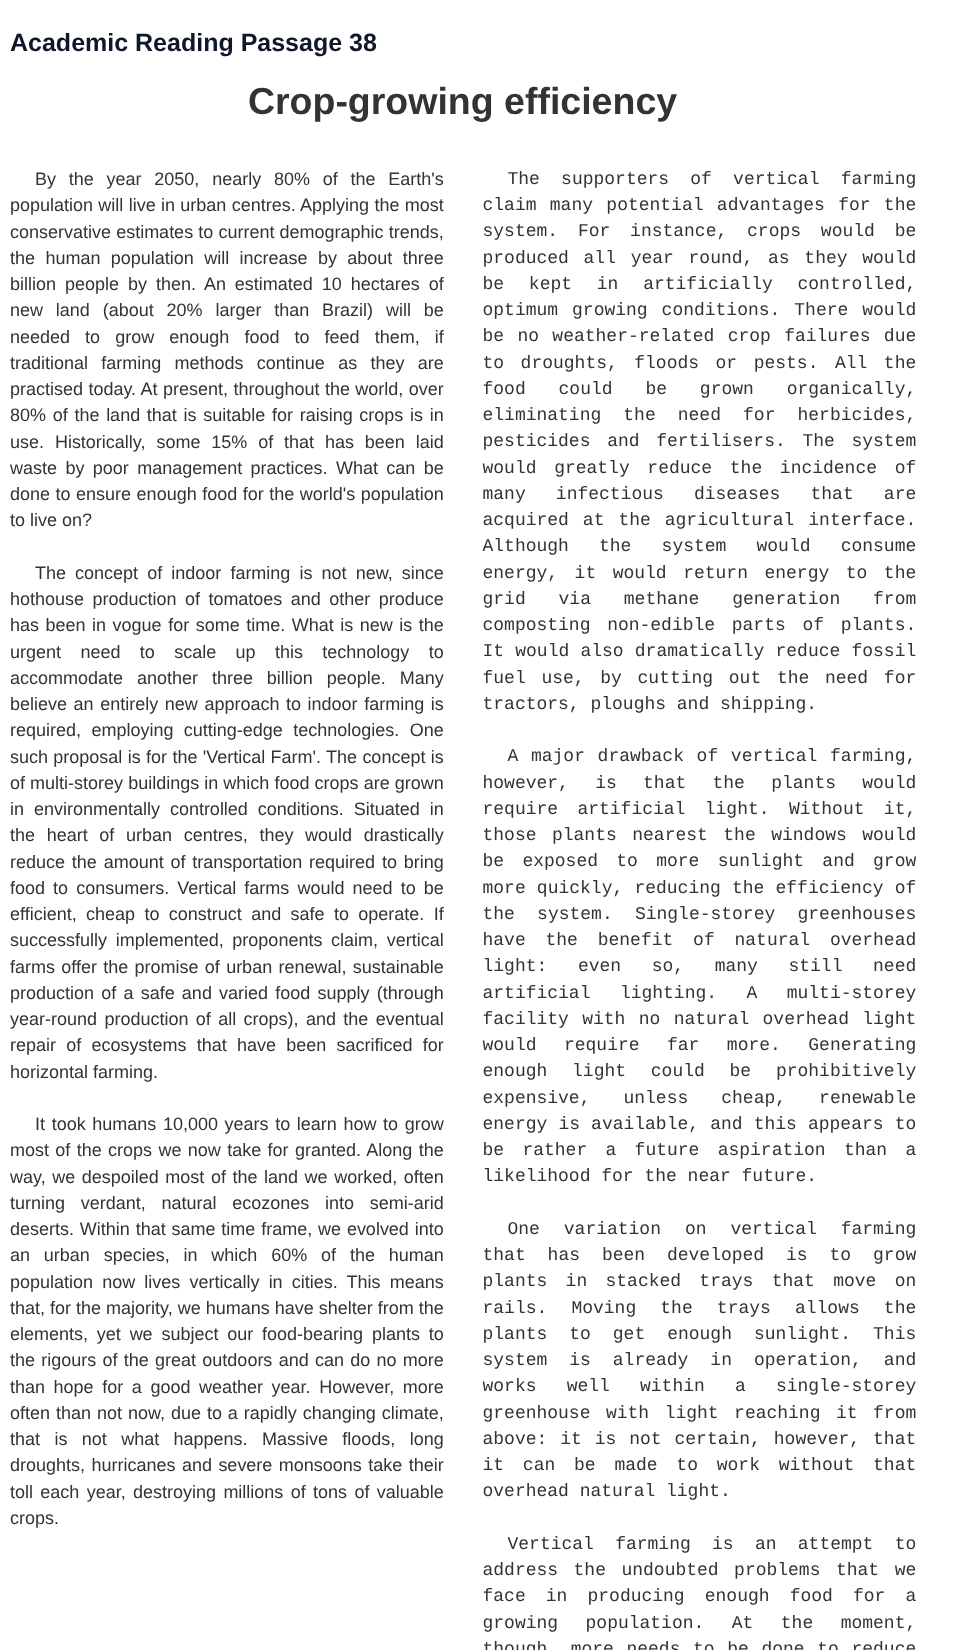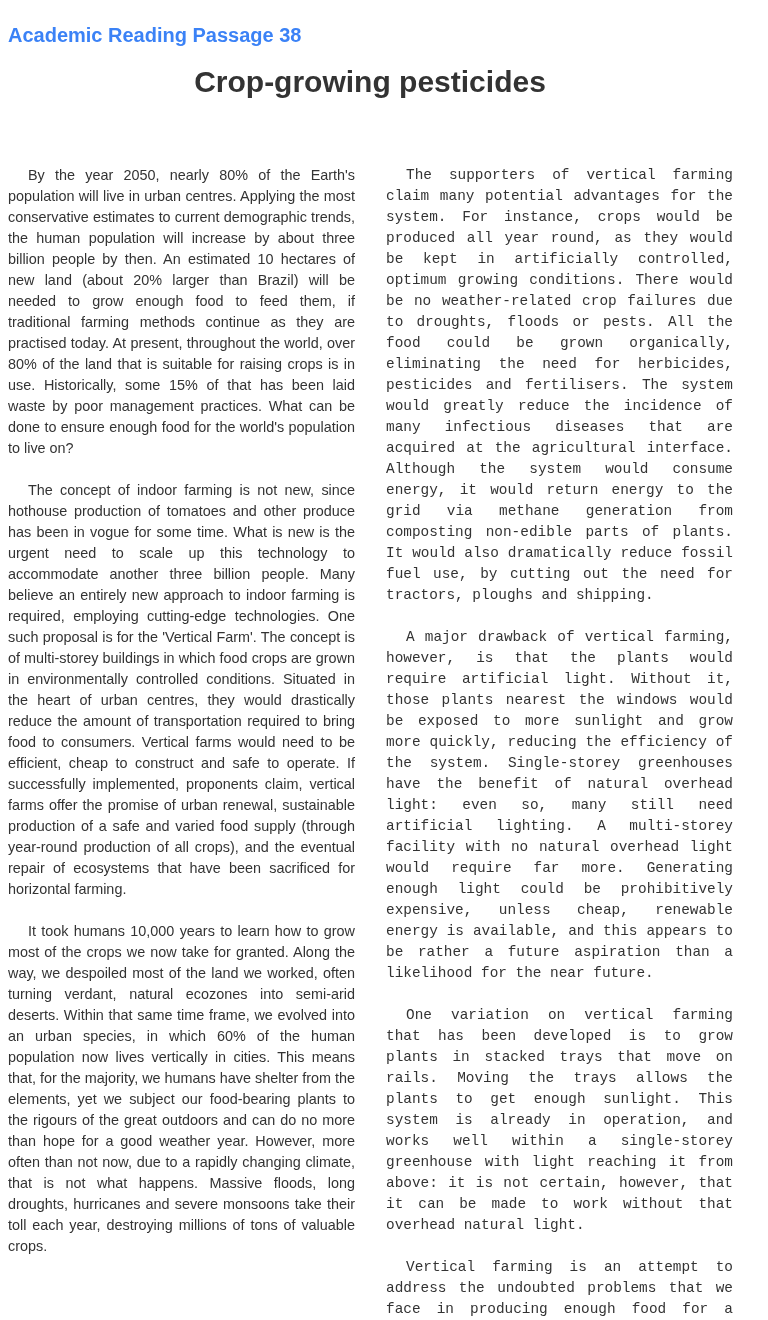--- a/index.html
+++ b/index.html
@@ -15,58 +15,57 @@
     font-family: "Liberation Sans", sans-serif;
     color: #333333;
   }
   .kicker {
     position: absolute;
     left: 8px;
     top: 21px;
     margin: 0;
     font-size: 20px;
     font-weight: bold;
-    color: #3b82f6;
+    color: #0f172a;
     line-height: 28px;
     letter-spacing: 0px;
   }
   .title {
     position: absolute;
     left: 0;
     top: 62px;
     width: 740px;
     margin: 0;
     text-align: center;
     font-size: 30px;
     font-weight: bold;
     color: #333333;
     line-height: 40px;
   }
   .col {
     position: absolute;
     top: 134px;
     width: 347px;
-    margin-top: 31px;
   }
   .col.left { left: 8px; }
   .col.right { left: 386px; font-family: Liberation Mono, monospace; }
   .para {
     margin: 0 0 21px 0;
     font-size: 14.4px;
     line-height: 21px;
     text-align: justify;
     text-indent: 20px;
     color: #333333;
   }
 </style>
 </head>
 <body>
 
 <h2 class="kicker">Academic Reading Passage 38</h2>
-<h1 class="title">Crop-growing pesticides</h1>
+<h1 class="title">Crop-growing efficiency</h1>
 
 <div class="col left">
   <p class="para">By the year 2050, nearly 80% of the Earth's population will live in urban centres. Applying the most conservative estimates to current demographic trends, the human population will increase by about three billion people by then. An estimated 10 hectares of new land (about 20% larger than Brazil) will be needed to grow enough food to feed them, if traditional farming methods continue as they are practised today. At present, throughout the world, over 80% of the land that is suitable for raising crops is in use. Historically, some 15% of that has been laid waste by poor management practices. What can be done to ensure enough food for the world's population to live on?</p>
   <p class="para">The concept of indoor farming is not new, since hothouse production of tomatoes and other produce has been in vogue for some time. What is new is the urgent need to scale up this technology to accommodate another three billion people. Many believe an entirely new approach to indoor farming is required, employing cutting-edge technologies. One such proposal is for the 'Vertical Farm'. The concept is of multi-storey buildings in which food crops are grown in environmentally controlled conditions. Situated in the heart of urban centres, they would drastically reduce the amount of transportation required to bring food to consumers. Vertical farms would need to be efficient, cheap to construct and safe to operate. If successfully implemented, proponents claim, vertical farms offer the promise of urban renewal, sustainable production of a safe and varied food supply (through year-round production of all crops), and the eventual repair of ecosystems that have been sacrificed for horizontal farming.</p>
   <p class="para">It took humans 10,000 years to learn how to grow most of the crops we now take for granted. Along the way, we despoiled most of the land we worked, often turning verdant, natural ecozones into semi-arid deserts. Within that same time frame, we evolved into an urban species, in which 60% of the human population now lives vertically in cities. This means that, for the majority, we humans have shelter from the elements, yet we subject our food-bearing plants to the rigours of the great outdoors and can do no more than hope for a good weather year. However, more often than not now, due to a rapidly changing climate, that is not what happens. Massive floods, long droughts, hurricanes and severe monsoons take their toll each year, destroying millions of tons of valuable crops.</p>
 </div>
 
 <div class="col right">
   <p class="para">The supporters of vertical farming claim many potential advantages for the system. For instance, crops would be produced all year round, as they would be kept in artificially controlled, optimum growing conditions. There would be no weather-related crop failures due to droughts, floods or pests. All the food could be grown organically, eliminating the need for herbicides, pesticides and fertilisers. The system would greatly reduce the incidence of many infectious diseases that are acquired at the agricultural interface. Although the system would consume energy, it would return energy to the grid via methane generation from composting non-edible parts of plants. It would also dramatically reduce fossil fuel use, by cutting out the need for tractors, ploughs and shipping.</p>
   <p class="para">A major drawback of vertical farming, however, is that the plants would require artificial light. Without it, those plants nearest the windows would be exposed to more sunlight and grow more quickly, reducing the efficiency of the system. Single-storey greenhouses have the benefit of natural overhead light: even so, many still need artificial lighting. A multi-storey facility with no natural overhead light would require far more. Generating enough light could be prohibitively expensive, unless cheap, renewable energy is available, and this appears to be rather a future aspiration than a likelihood for the near future.</p>

